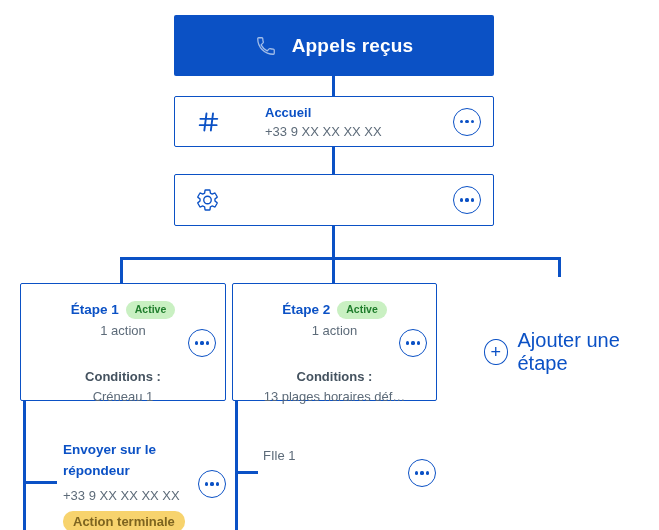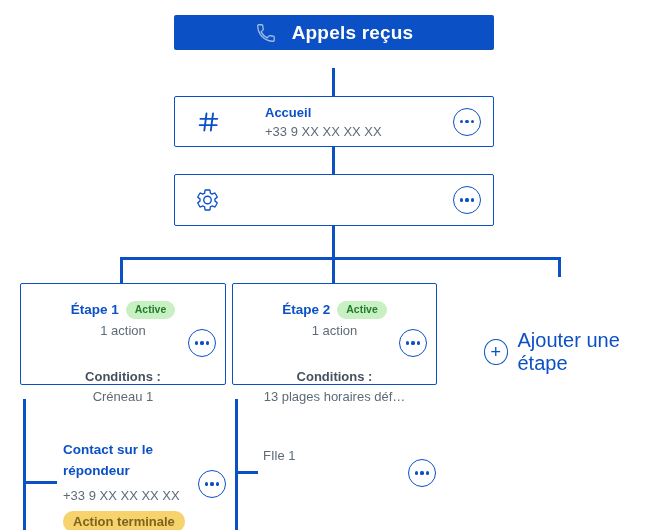--- a/index.html
+++ b/index.html
@@ -15,21 +15,21 @@
   html,body{background:#fff;}
   body{font-family:"Liberation Sans",sans-serif;}
   .canvas{position:relative;width:659px;height:530px;background:#fff;overflow:hidden;}
 
   
   .vline,.hline{position:absolute;background:var(--blue);}
   .vline{width:3px;}
   .hline{height:3px;}
 
   
-  .flow-header{position:absolute;left:174px;top:15px;width:320px;height:35px;
+  .flow-header{position:absolute;left:174px;top:15px;width:320px;height:61px;
     background:var(--blue);border-radius:2px;display:flex;align-items:center;justify-content:center;gap:15px;}
   .flow-header .title{color:#fff;font-size:19px;font-weight:700;letter-spacing:.2px;}
   .phone-ic{display:flex;opacity:.62;}
 
   
   .node{position:absolute;background:#fff;border:1.5px solid var(--blue);border-radius:2px;}
   .node-accueil{left:174px;top:96px;width:320px;height:51px;}
   .node-ccs{left:174px;top:174px;width:320px;height:52px;}
   .node-icon{position:absolute;left:20px;top:50%;transform:translateY(-50%);display:flex;}
   .node-text{position:absolute;top:50%;transform:translateY(-50%);}
@@ -40,21 +40,21 @@
   .node-sub{color:var(--gray);font-size:13px;margin-top:4px;}
 
   
   .more-btn{position:absolute;width:28px;height:28px;border:1.5px solid var(--blue);border-radius:50%;
     background:#fff;display:flex;align-items:center;justify-content:center;cursor:pointer;z-index:3;}
   .more-in{right:12px;top:50%;transform:translateY(-50%);}
   .dots{display:flex;gap:2.5px;align-items:center;}
   .dots i{display:block;width:3.2px;height:3.2px;border-radius:50%;background:var(--blue);}
 
   
-  .step{position:absolute;top:283px;width:206px;height:102px;background:#fff;
+  .step{position:absolute;top:283px;width:206px;height:118px;background:#fff;
     border:1.5px solid var(--blue);border-radius:2px;text-align:center;}
   .step-1{left:20px;}
   .step-2{left:232px;width:205px;}
   .step .more-btn{right:9px;top:45px;}
   .step-title-row{margin-top:17px;display:flex;align-items:center;justify-content:center;gap:7px;}
   .step-title{color:var(--blue);font-size:13.5px;font-weight:700;}
   .badge-active{background:var(--green-bg);color:var(--green-tx);font-size:10.5px;font-weight:700;
     padding:2px 9px;border-radius:10px;line-height:1.3;}
   .step-actions{color:var(--gray);font-size:13px;margin-top:4px;}
   .step-cond-label{color:var(--dark);font-size:13px;font-weight:700;margin-top:31px;}
@@ -172,21 +172,21 @@
         </span>
     </button>
   </div>
 
   <div class="add-step">
     <span class="plus-circle">+</span>
     <span class="label">Ajouter une étape</span>
   </div>
 
   <div class="action-card action-1">
-    <div class="action-title">Contact sur le répondeur</div>
+    <div class="action-title">Envoyer sur le répondeur</div>
     <div class="action-detail">+33 9 XX XX XX XX</div>
     <span class="badge-terminal">Action terminale</span>
   </div>
   <button class="more-btn more-float" style="left:198px;top:470px;">
     <span class="dots">
         <i></i>
         <i></i>
         <i></i>
       </span>
   </button>

